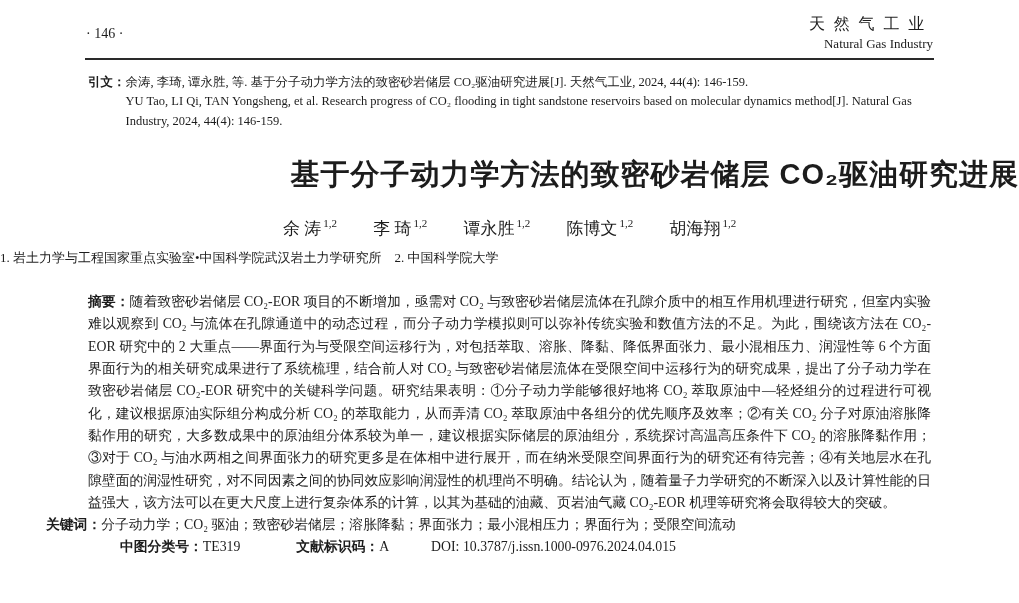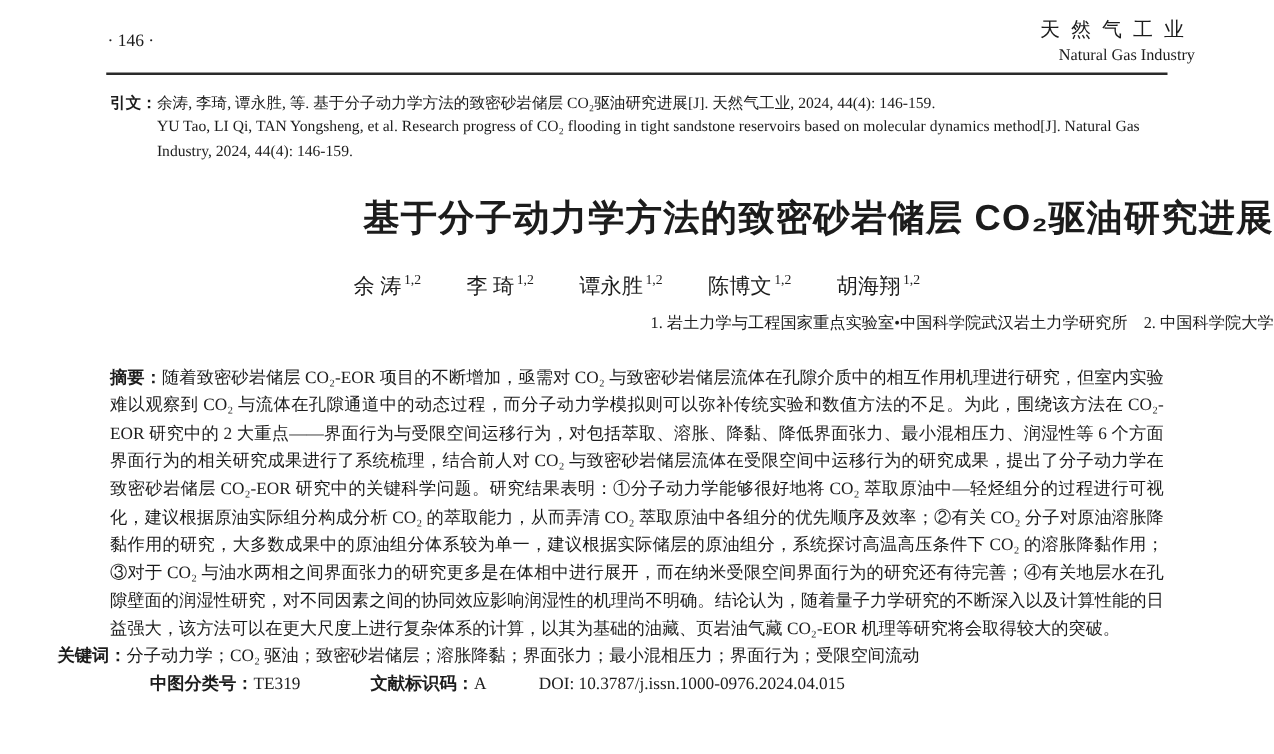--- a/index.html
+++ b/index.html
@@ -8,21 +8,21 @@
     width:1019px; height:603px;
     background:#ffffff;
     color:#1c1c1c;
     font-family:"Liberation Serif","DejaVu Serif",serif;
     overflow:hidden;
     box-sizing:border-box;
   }
   
   .header {
     display:flex; justify-content:space-between; align-items:flex-start;
-    padding:14px 63px 0 86px;
+    padding:14px 86px 0 86px;
   }
   .page-num { font-size:14px; padding-top:12px; white-space:nowrap; }
   .header-center { text-align:right; flex:1; }
   .journal-cn { font-size:16px; letter-spacing:0.55em; text-indent:0.55em; white-space:nowrap; }
   .journal-en { font-size:13px; margin-top:1px; }
   .header-right { text-align:center; font-size:13px; line-height:1.55; white-space:nowrap; }
   .rule { border:none; border-top:2px solid #2a2a2a; margin:6px 85px 0 85px; }
 
   
   .citation {
@@ -44,21 +44,21 @@
     letter-spacing:1px;
   }
   .authors {
     text-align:center;
     font-size:17px;
     margin-top:22px;
   }
   .author { margin:0 16px; white-space:nowrap; }
   .author sup { font-size:11px; margin-left:2px; }
   .affiliation {
-    text-align:right;
+    text-align:left;
     font-size:13px;
     margin-top:9px;
   }
 
   
   .abstract {
     margin:24px 88px 0 88px;
     font-size:13.8px;
     line-height:22.3px;
     text-align:justify;

